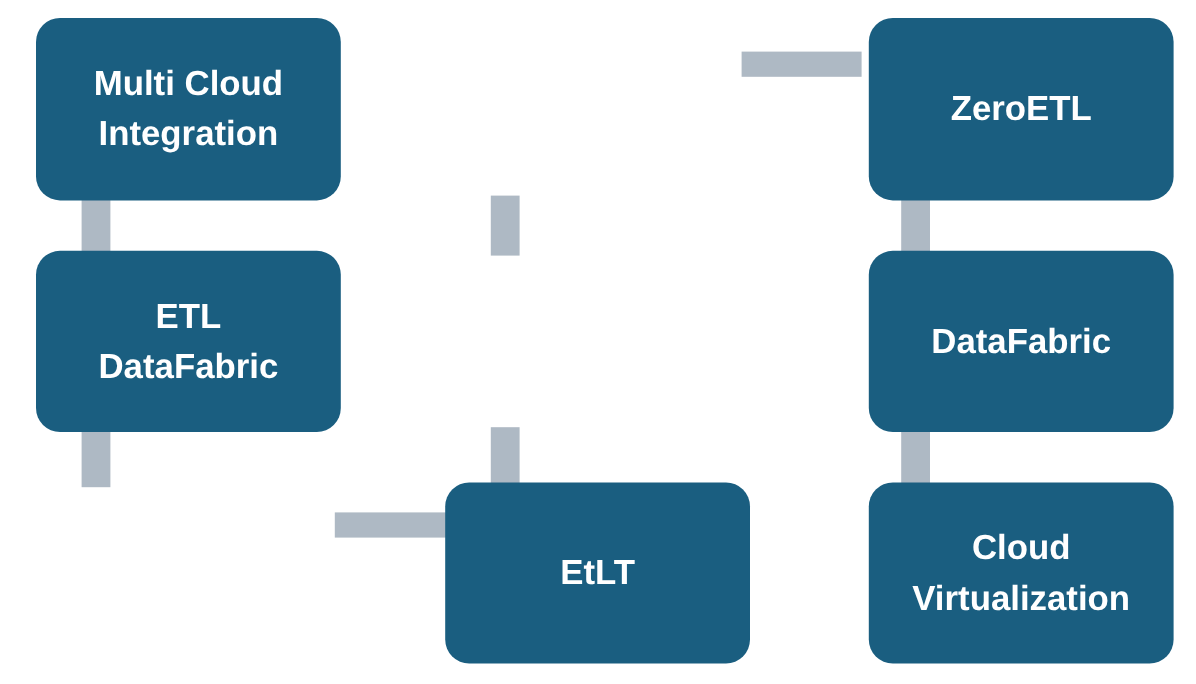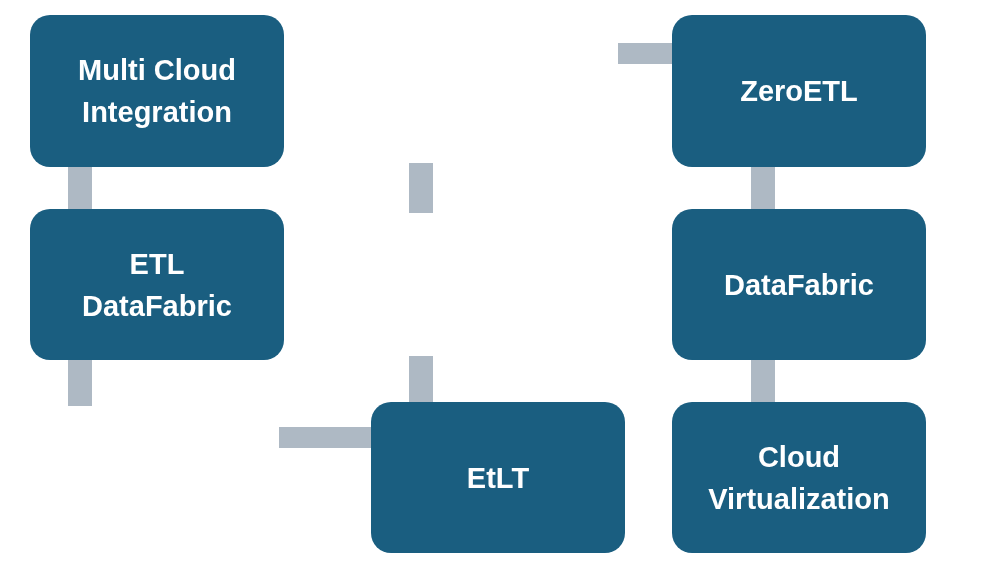--- a/index.html
+++ b/index.html
@@ -37,21 +37,21 @@
     color: var(--node-text);
     font-weight: bold;
     font-size: 29px;
     line-height: 42px;
     text-align: center;
     white-space: pre-line;
   }
   
   .c1 { left: 30px; }
   .c2 { left: 371px; }
-  .c3 { left: 672px; }
+  .c3 { left: 724px; }
   
   .r1 { top: 15px;  height: 152px; }
   .r2 { top: 209px; height: 151px; }
   .r3 { top: 402px; height: 151px; }
   
   .conn {
     position: absolute;
     background: var(--connector);
     z-index: 0;
   }

